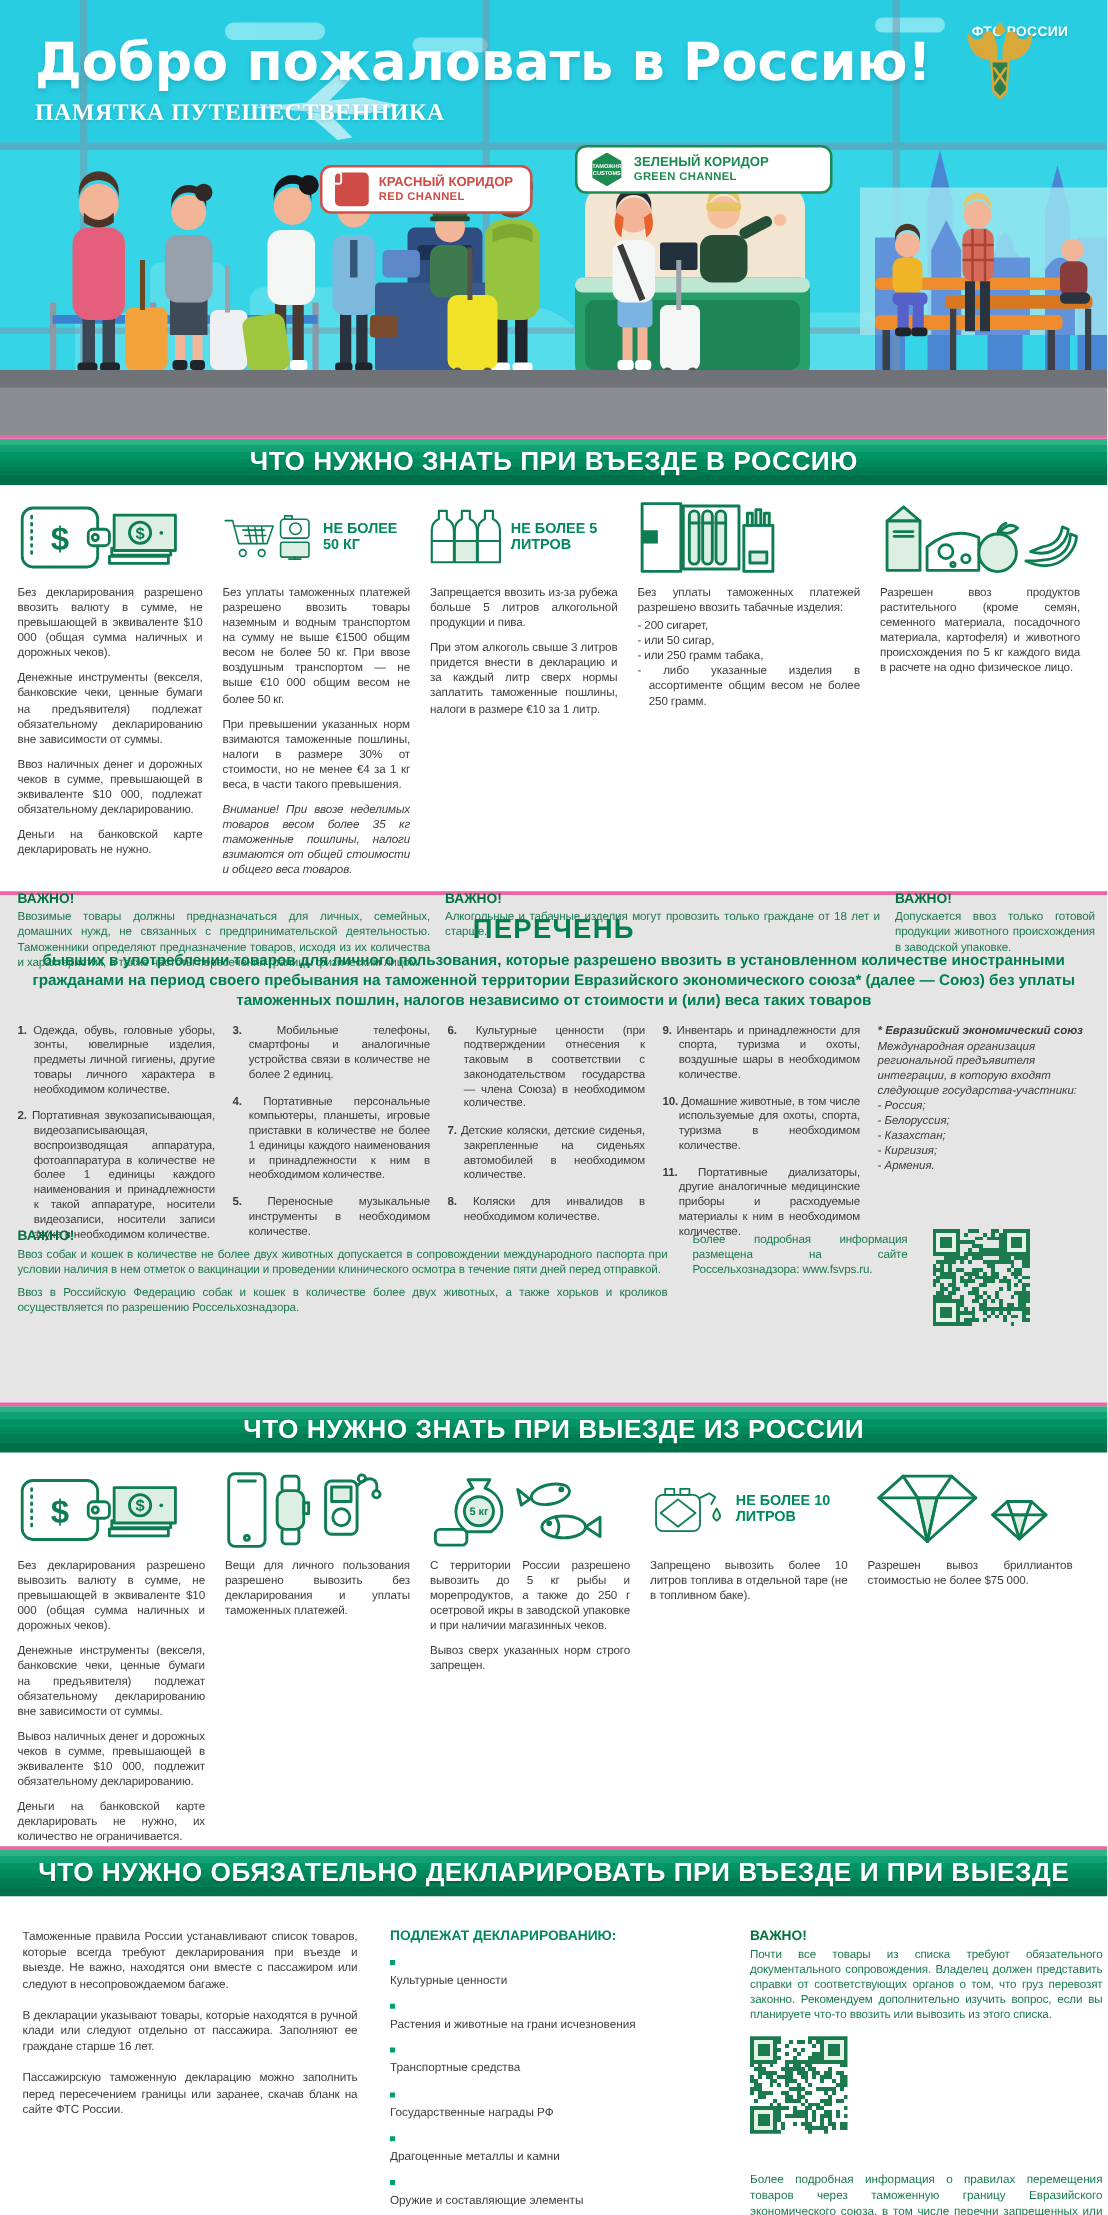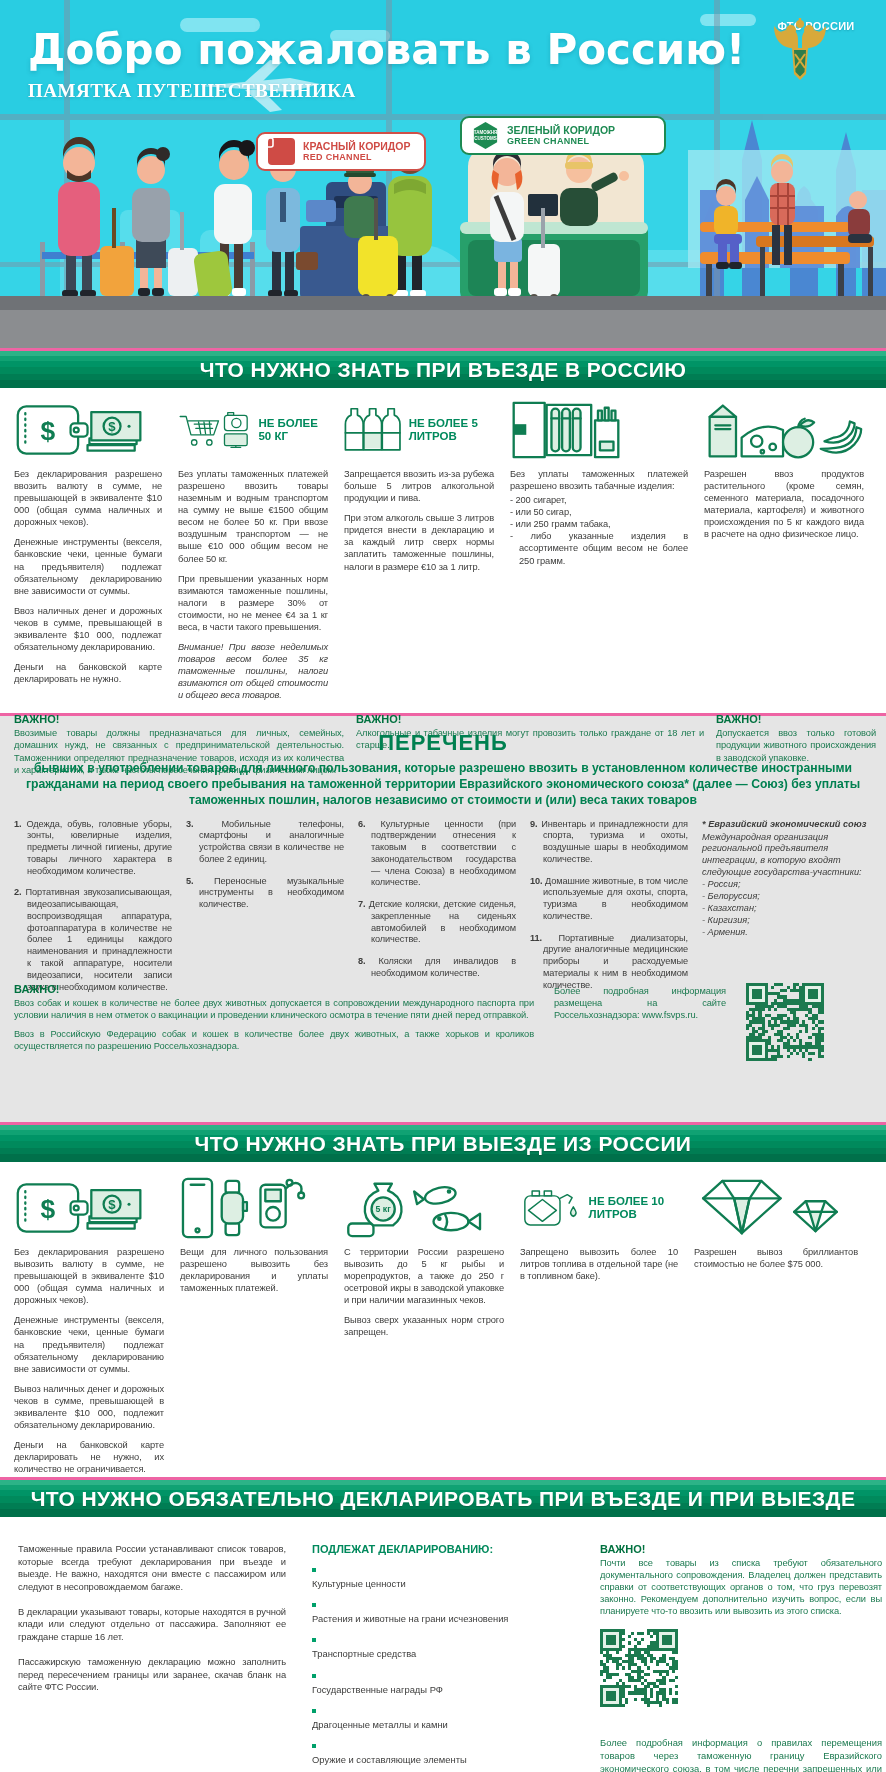--- a/index.html
+++ b/index.html
@@ -486,20 +486,21 @@
   <div class="perechen">
     <div class="per-title">ПЕРЕЧЕНЬ</div>
     <div class="per-sub">бывших в употреблении товаров для личного пользования, которые разрешено ввозить в установленном количестве иностранными гражданами на период своего пребывания на таможенной территории Евразийского экономического союза* (далее — Союз) без уплаты таможенных пошлин, налогов независимо от стоимости и (или) веса таких товаров</div>
     <div class="per-cols">
       <div>
           <p class="pitem"><b>1.</b> <span>Одежда, обувь, головные уборы, зонты, ювелирные изделия, предметы личной гигиены, другие товары личного характера в необходимом количестве.</span></p>
           <p class="pitem"><b>2.</b> <span>Портативная звукозаписывающая, видеозаписывающая, воспроизводящая аппаратура, фотоаппаратура в количестве не более 1 единицы каждого наименования и принадлежности к такой аппаратуре, носители видеозаписи, носители записи звука в необходимом количестве.</span></p>
         </div>
       <div>
           <p class="pitem"><b>3.</b> <span>Мобильные телефоны, смартфоны и аналогичные устройства связи в количестве не более 2 единиц.</span></p>
+          <p class="pitem"><b>4.</b> <span>Портативные персональные компьютеры, планшеты, игровые приставки в количестве не более 1 единицы каждого наименования и принадлежности к ним в необходимом количестве.</span></p>
           <p class="pitem"><b>5.</b> <span>Переносные музыкальные инструменты в необходимом количестве.</span></p>
         </div>
       <div>
           <p class="pitem"><b>6.</b> <span>Культурные ценности (при подтверждении отнесения к таковым в соответствии с законодательством государства — члена Союза) в необходимом количестве.</span></p>
           <p class="pitem"><b>7.</b> <span>Детские коляски, детские сиденья, закрепленные на сиденьях автомобилей в необходимом количестве.</span></p>
           <p class="pitem"><b>8.</b> <span>Коляски для инвалидов в необходимом количестве.</span></p>
         </div>
       <div>
           <p class="pitem"><b>9.</b> <span>Инвентарь и принадлежности для спорта, туризма и охоты, воздушные шары в необходимом количестве.</span></p>
           <p class="pitem"><b>10.</b> <span>Домашние животные, в том числе используемые для охоты, спорта, туризма в необходимом количестве.</span></p>

